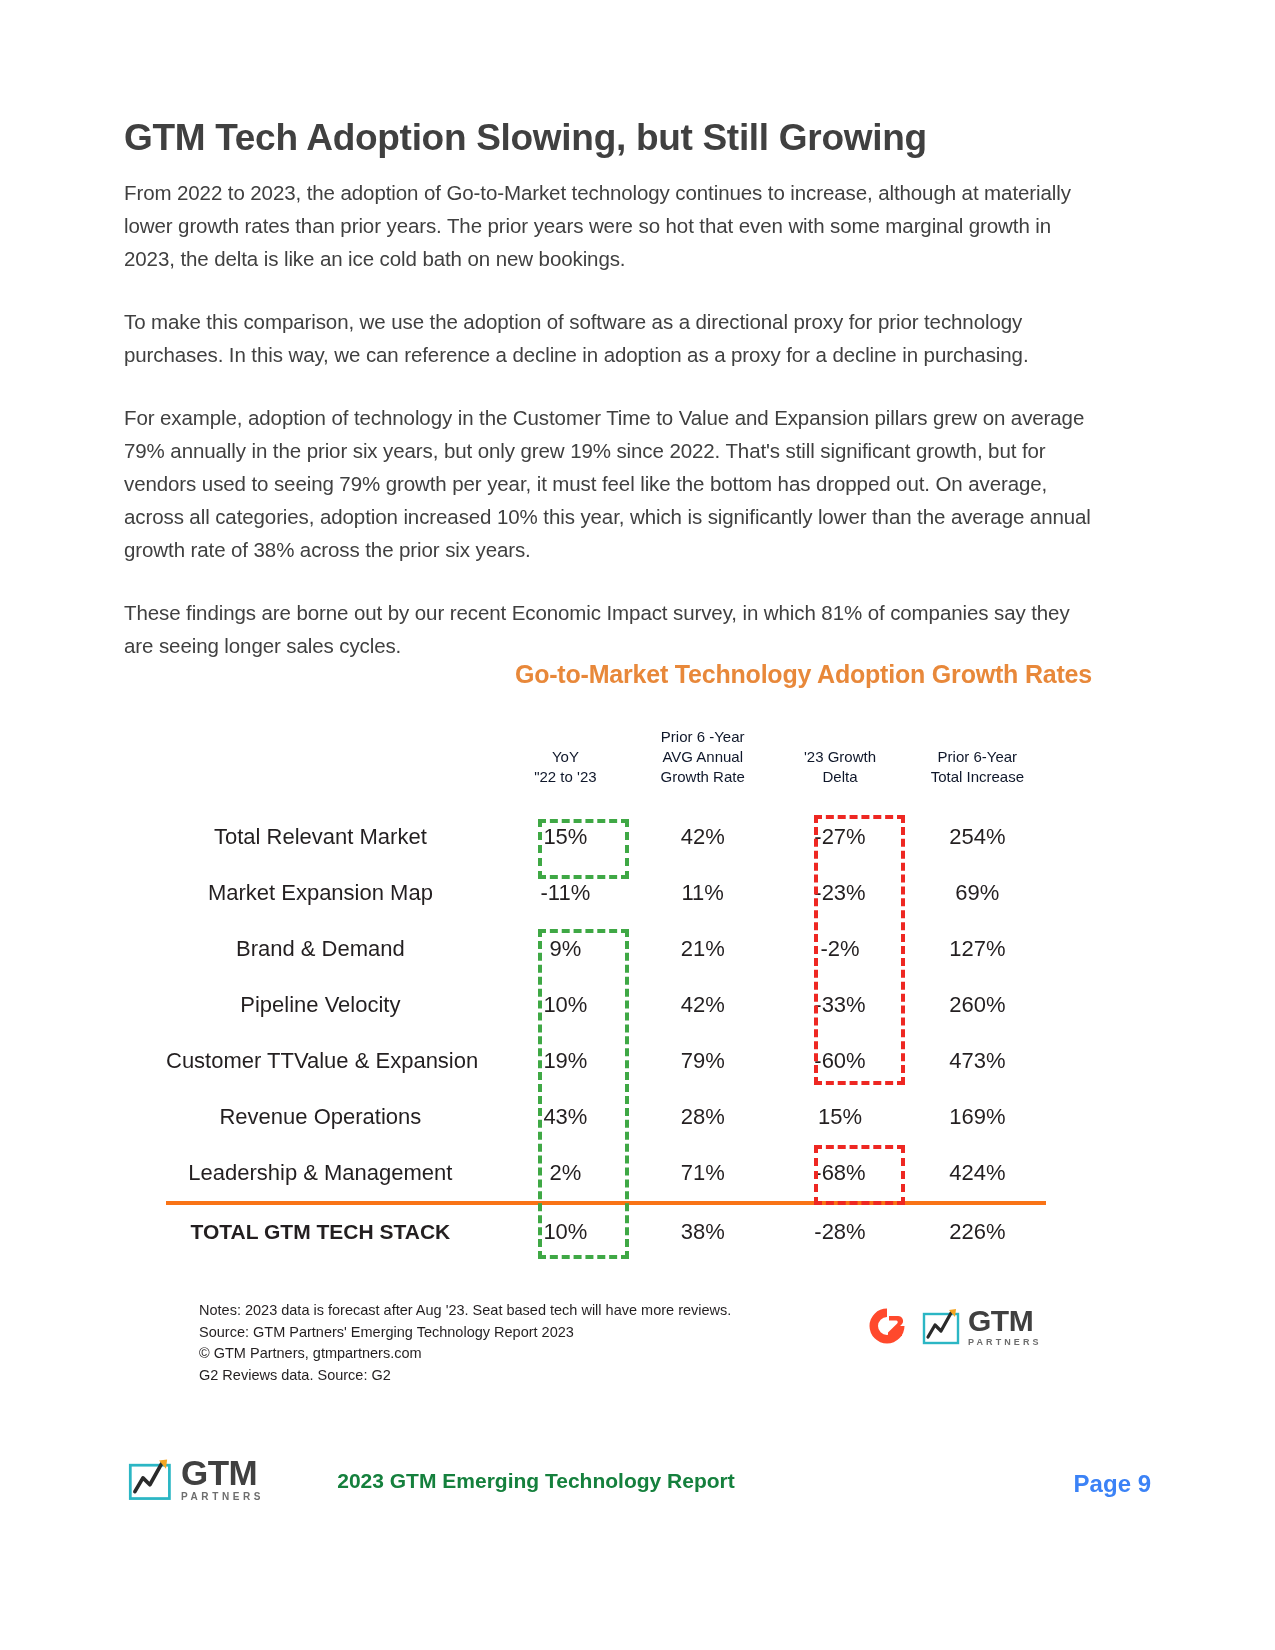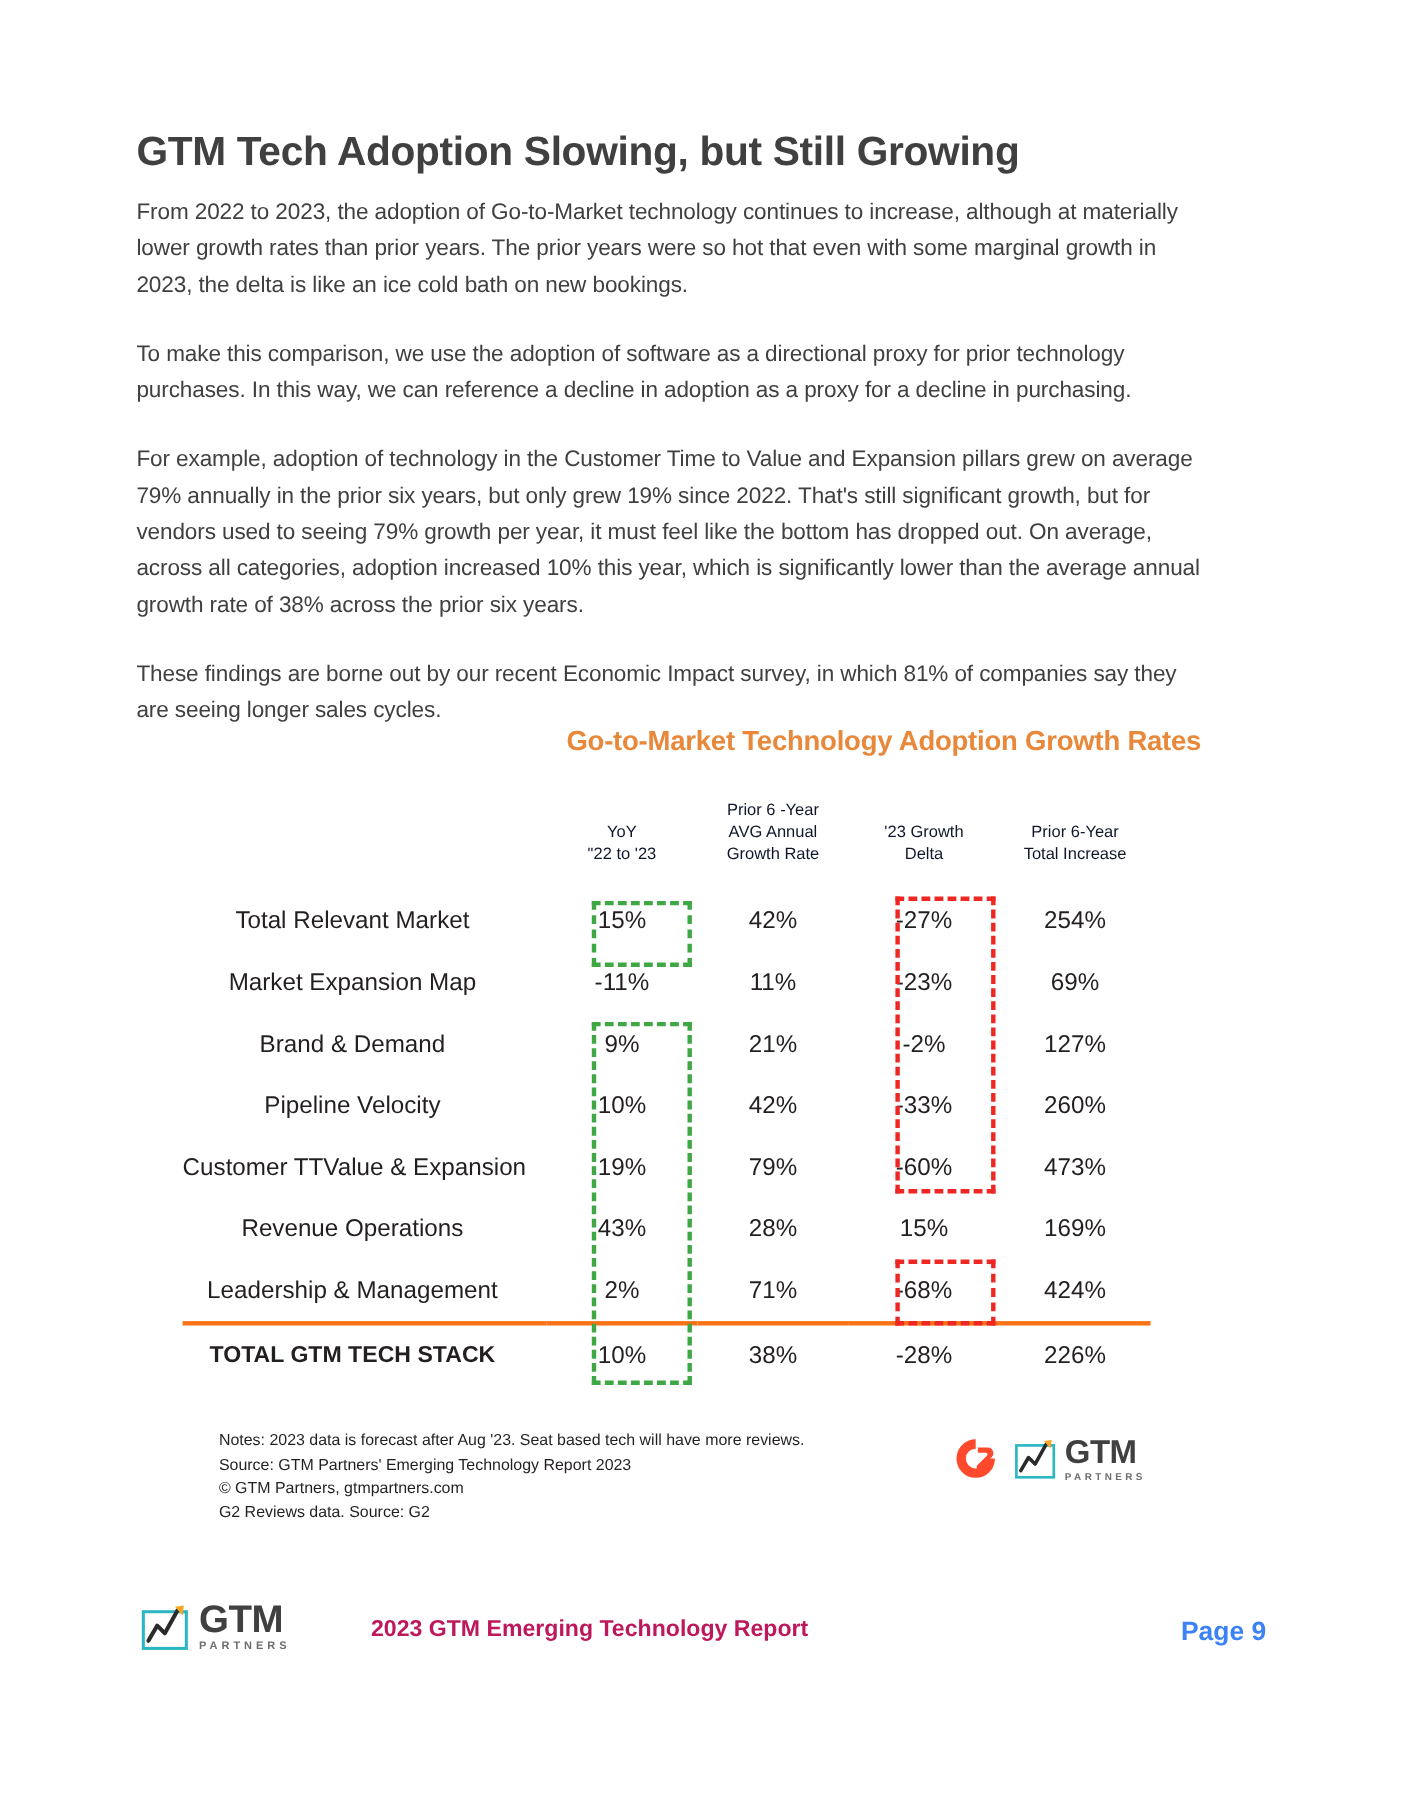--- a/index.html
+++ b/index.html
@@ -191,21 +191,21 @@
   .footer-logo .gtm-sub  { font-size: 10px; letter-spacing: 3.6px; }
 
   .footer-title {
     position: absolute;
     left: 0;
     top: 14px;
     width: 1072px;
     text-align: center;
     font-size: 21px;
     font-weight: 700;
-    color: #be185d;
+    color: #15803d;
   }
   .footer-page {
     position: absolute;
     right: 124px;
     top: 15px;
     font-size: 24px;
     font-weight: 700;
     color: #3b82f6;
   }
 </style>

